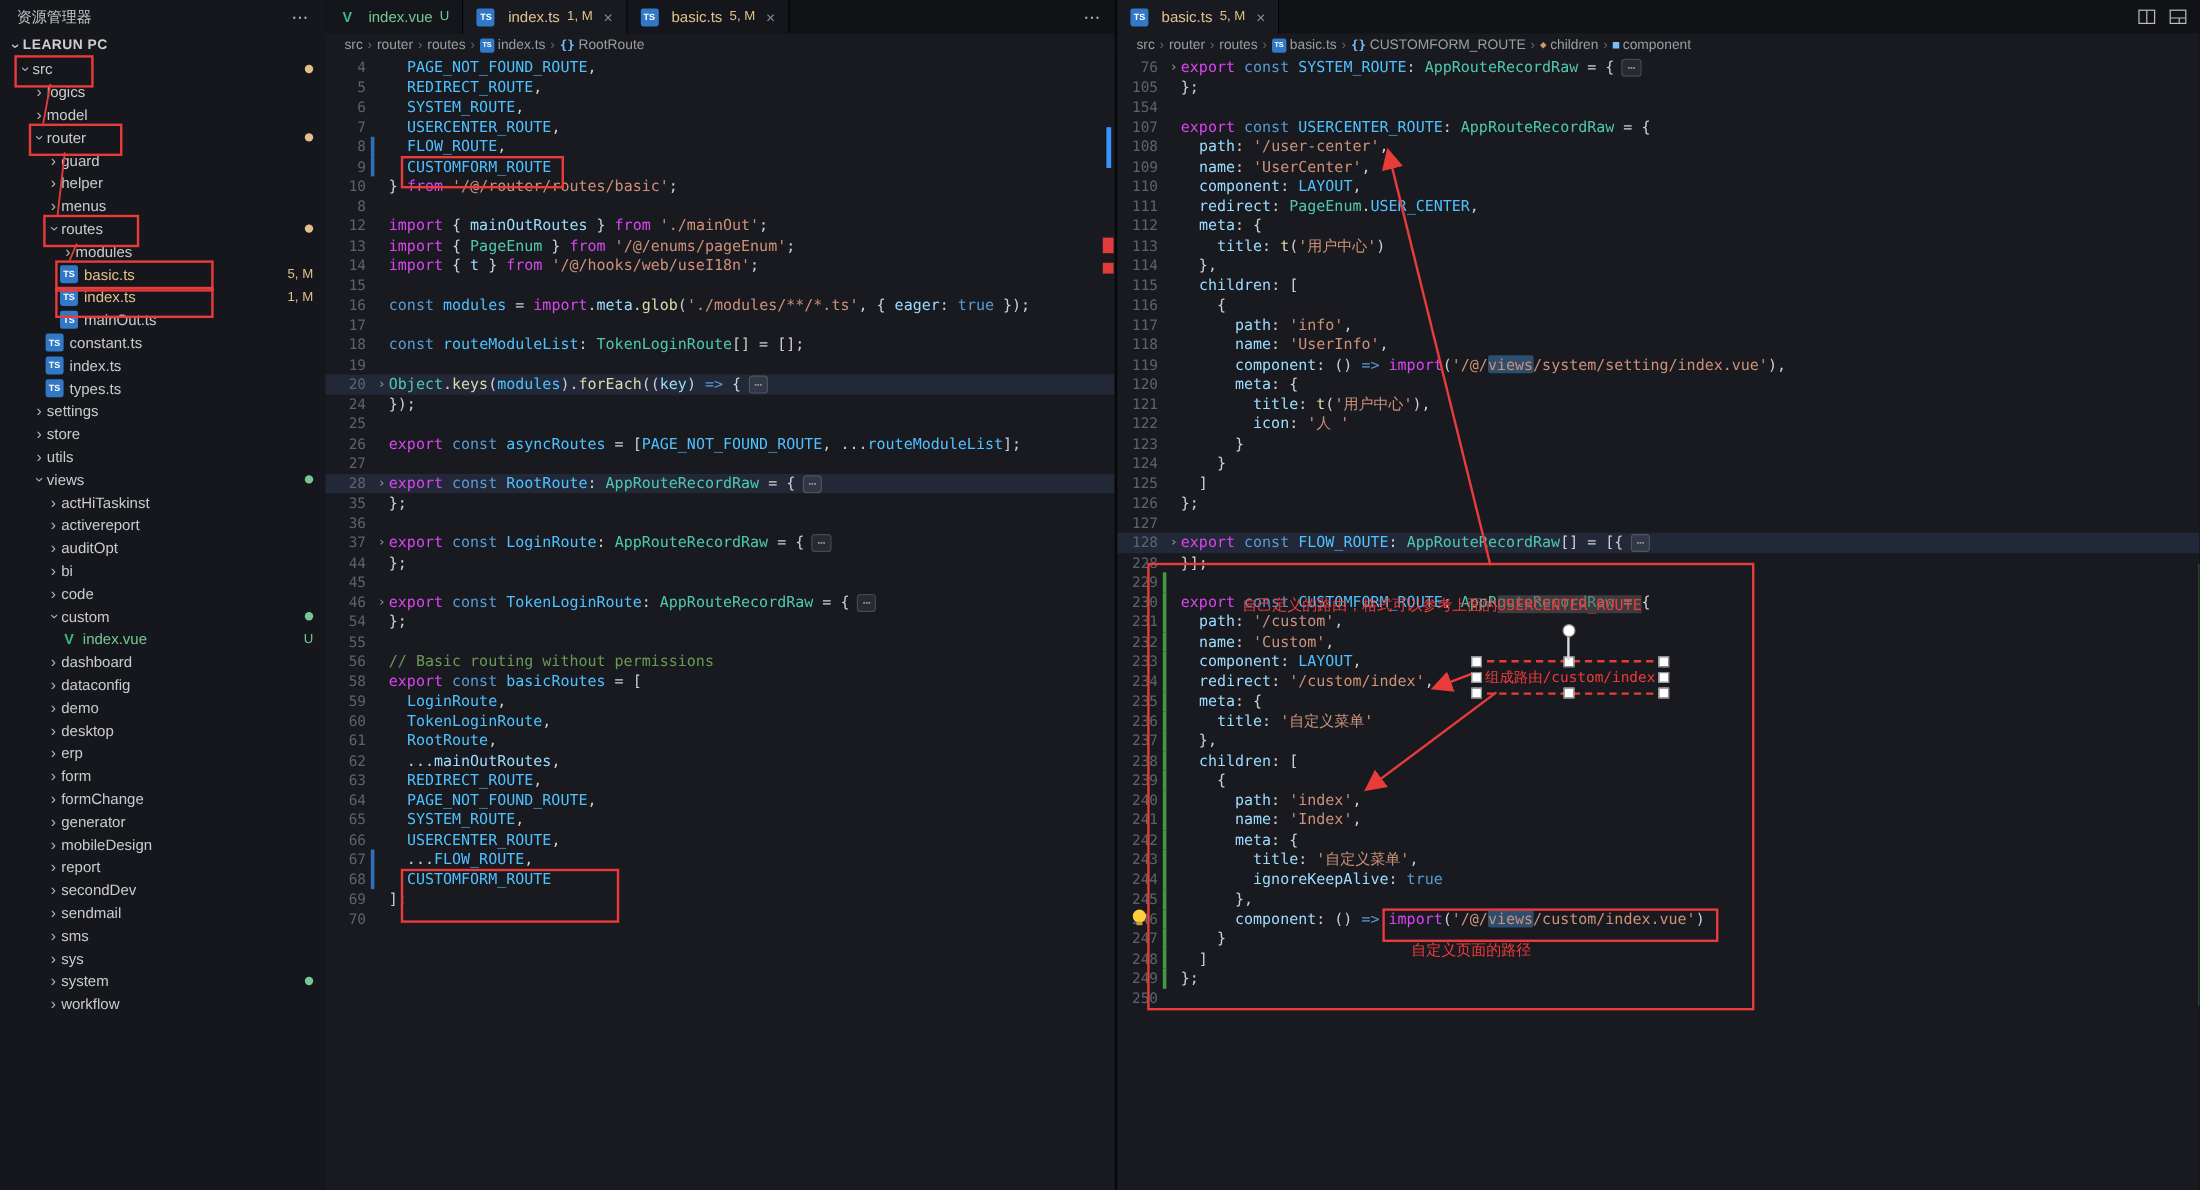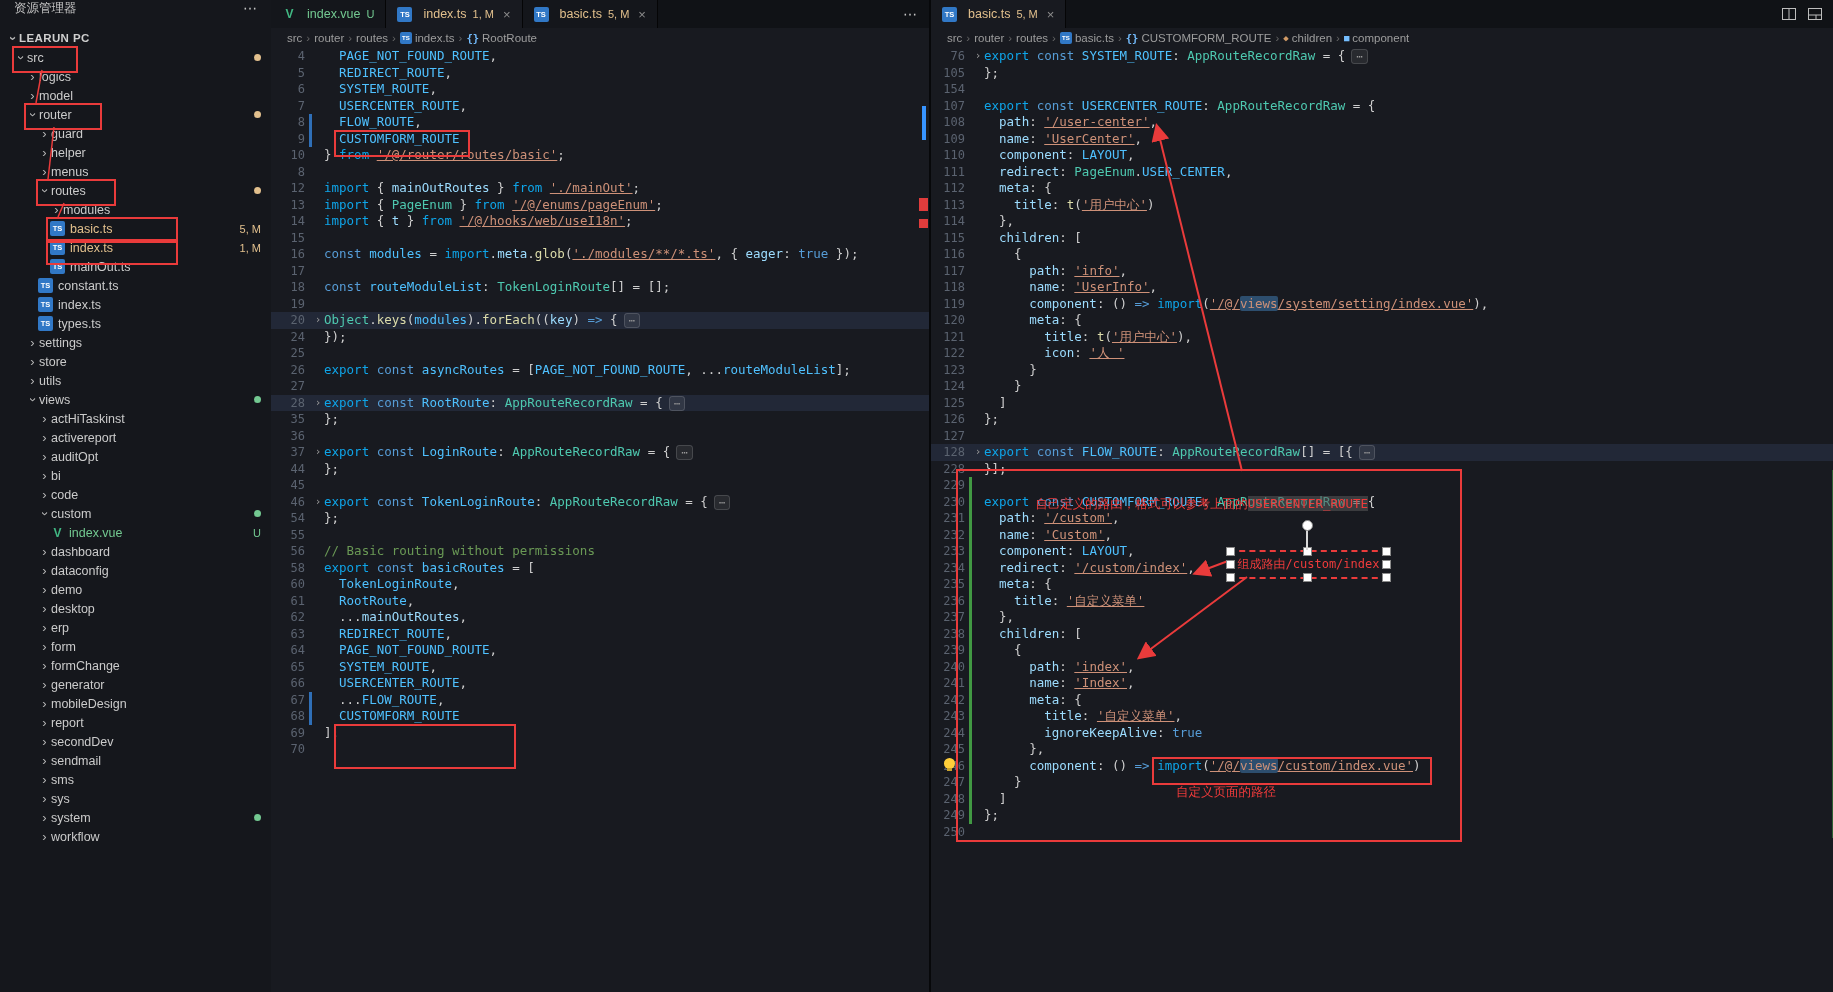--- a/index.html
+++ b/index.html
@@ -1,20 +1,20 @@
 <!DOCTYPE html>
 <html><head>
 <meta charset="utf-8">
 <style>
   html,body{margin:0;padding:0;background:#0e0f12;}
   .page{position:relative;width:1833px;height:992px;overflow:hidden;background:#17191f;
         font-family:"Liberation Sans",sans-serif;color:#ccc;}
   
   .sidebar{position:absolute;left:0;top:0;width:271px;height:992px;background:#15171c;border-right:1px solid #050506;}
-  .sb-title{height:28px;display:flex;align-items:flex-start;padding:0 14px;font-size:12.5px;color:#c5c5c5;}
+  .sb-title{height:28px;display:flex;align-items:center;padding:0 14px;font-size:12.5px;color:#c5c5c5;}
   .sb-title .dots{margin-left:auto;color:#c5c5c5;cursor:pointer;font-size:14px;}
   .sb-proj{height:20px;display:flex;align-items:center;padding:0 6px;font-size:11.5px;font-weight:bold;letter-spacing:.4px;color:#cfcfcf;cursor:pointer;}
   .trow{height:19px;display:flex;align-items:center;padding-right:10px;font-size:12.5px;color:#cbcbcb;cursor:pointer;white-space:nowrap;}
   .chev{display:inline-block;width:13px;flex:none;color:#b6b6b6;font-size:13px;text-align:center;transform-origin:55% 55%;}
   .chev.open{transform:rotate(90deg);}
   .fi-ts{width:15px;height:15px;flex:none;background:#3178c6;color:#fff;font:bold 7.5px "Liberation Sans",sans-serif;
          display:inline-flex;align-items:center;justify-content:center;border-radius:2px;margin-right:5px;}
   .fi-vue{width:15px;flex:none;color:#41b883;font:bold 12px "Liberation Sans",sans-serif;margin-right:4px;text-align:center;}
   .st-mod{color:#e2c08d;}　.st-untracked{color:#73c991;}
   .st-mod{color:#e2c08d;}
@@ -45,23 +45,23 @@
   
   .codearea{position:absolute;left:0;right:0;top:48px;bottom:0;overflow:hidden;
             font:12.5px/16.5px "DejaVu Sans Mono",monospace;}
   .cl{height:16.5px;display:flex;align-items:center;white-space:pre;}
   .cl.line-hl{background:rgba(90,120,180,.16);}
   .ln{width:34px;flex:none;text-align:right;color:#5b6370;font-size:12px;}
   .gitbar{width:3px;height:16.5px;flex:none;margin-left:4px;}
   .git-m{background:#2f6fb7;} .git-a{background:#419943;}
   .fold{width:12px;flex:none;text-align:center;color:#9a9a9a;font-size:11px;}
   .txt{white-space:pre;}
-  .tk-kw{color:#0ea5e9;} .tk-kw2{color:#569cd6;} .tk-cvar{color:#4fc1ff;}
+  .tk-kw{color:#d946ef;} .tk-kw2{color:#569cd6;} .tk-cvar{color:#4fc1ff;}
   .tk-var{color:#9cdcfe;} .tk-prop{color:#9cdcfe;} .tk-type{color:#4ec9b0;}
-  .tk-str{color:#ce9178;text-decoration:underline;} .tk-cmt{color:#6a9955;} .tk-fn{color:#dcdcaa;}
+  .tk-str{color:#ce9178;} .tk-cmt{color:#6a9955;} .tk-fn{color:#dcdcaa;}
   .tk-pn{color:#cfcfcf;}
   .tk-strhl{color:#ce9178;background:#2d4e6e;border-radius:2px;}
   .tk-fold{color:#9a9a9a;background:rgba(255,255,255,.07);border:1px solid rgba(255,255,255,.14);border-radius:3px;padding:0 4px;margin-left:6px;font-size:11px;line-height:13px;}
   
   .ovr{position:absolute;}
   
   #overlay{position:absolute;inset:0;pointer-events:none;z-index:40;}
   .abox{position:absolute;border:2px solid #ea3b3b;}
   .atext{position:absolute;color:#ef3b3b;font:12.5px/16px "DejaVu Sans Mono",monospace;white-space:pre;}
   .chip{background:rgba(90,90,90,.55);color:#ef3b3b;}
@@ -381,20 +381,21 @@
         <div class="cl"><span class="ln">35</span><span class="gitbar"></span><span class="fold"></span><span class="txt"><span class="tk-pn">};</span></span></div>
         <div class="cl"><span class="ln">36</span><span class="gitbar"></span><span class="fold"></span><span class="txt"></span></div>
         <div class="cl"><span class="ln">37</span><span class="gitbar"></span><span class="fold">›</span><span class="txt"><span class="tk-kw">export</span><span class="tk-pn"> </span><span class="tk-kw2">const</span><span class="tk-pn"> </span><span class="tk-cvar">LoginRoute</span><span class="tk-pn">: </span><span class="tk-type">AppRouteRecordRaw</span><span class="tk-pn"> = {</span><span class="tk-fold">⋯</span></span></div>
         <div class="cl"><span class="ln">44</span><span class="gitbar"></span><span class="fold"></span><span class="txt"><span class="tk-pn">};</span></span></div>
         <div class="cl"><span class="ln">45</span><span class="gitbar"></span><span class="fold"></span><span class="txt"></span></div>
         <div class="cl"><span class="ln">46</span><span class="gitbar"></span><span class="fold">›</span><span class="txt"><span class="tk-kw">export</span><span class="tk-pn"> </span><span class="tk-kw2">const</span><span class="tk-pn"> </span><span class="tk-cvar">TokenLoginRoute</span><span class="tk-pn">: </span><span class="tk-type">AppRouteRecordRaw</span><span class="tk-pn"> = {</span><span class="tk-fold">⋯</span></span></div>
         <div class="cl"><span class="ln">54</span><span class="gitbar"></span><span class="fold"></span><span class="txt"><span class="tk-pn">};</span></span></div>
         <div class="cl"><span class="ln">55</span><span class="gitbar"></span><span class="fold"></span><span class="txt"></span></div>
         <div class="cl"><span class="ln">56</span><span class="gitbar"></span><span class="fold"></span><span class="txt"><span class="tk-cmt">// Basic routing without permissions</span></span></div>
         <div class="cl"><span class="ln">58</span><span class="gitbar"></span><span class="fold"></span><span class="txt"><span class="tk-kw">export</span><span class="tk-pn"> </span><span class="tk-kw2">const</span><span class="tk-pn"> </span><span class="tk-cvar">basicRoutes</span><span class="tk-pn"> = [</span></span></div>
+        <div class="cl"><span class="ln">59</span><span class="gitbar"></span><span class="fold"></span><span class="txt"><span class="tk-pn">  </span><span class="tk-cvar">LoginRoute</span><span class="tk-pn">,</span></span></div>
         <div class="cl"><span class="ln">60</span><span class="gitbar"></span><span class="fold"></span><span class="txt"><span class="tk-pn">  </span><span class="tk-cvar">TokenLoginRoute</span><span class="tk-pn">,</span></span></div>
         <div class="cl"><span class="ln">61</span><span class="gitbar"></span><span class="fold"></span><span class="txt"><span class="tk-pn">  </span><span class="tk-cvar">RootRoute</span><span class="tk-pn">,</span></span></div>
         <div class="cl"><span class="ln">62</span><span class="gitbar"></span><span class="fold"></span><span class="txt"><span class="tk-pn">  ...</span><span class="tk-var">mainOutRoutes</span><span class="tk-pn">,</span></span></div>
         <div class="cl"><span class="ln">63</span><span class="gitbar"></span><span class="fold"></span><span class="txt"><span class="tk-pn">  </span><span class="tk-cvar">REDIRECT_ROUTE</span><span class="tk-pn">,</span></span></div>
         <div class="cl"><span class="ln">64</span><span class="gitbar"></span><span class="fold"></span><span class="txt"><span class="tk-pn">  </span><span class="tk-cvar">PAGE_NOT_FOUND_ROUTE</span><span class="tk-pn">,</span></span></div>
         <div class="cl"><span class="ln">65</span><span class="gitbar"></span><span class="fold"></span><span class="txt"><span class="tk-pn">  </span><span class="tk-cvar">SYSTEM_ROUTE</span><span class="tk-pn">,</span></span></div>
         <div class="cl"><span class="ln">66</span><span class="gitbar"></span><span class="fold"></span><span class="txt"><span class="tk-pn">  </span><span class="tk-cvar">USERCENTER_ROUTE</span><span class="tk-pn">,</span></span></div>
         <div class="cl"><span class="ln">67</span><span class="gitbar git-m"></span><span class="fold"></span><span class="txt"><span class="tk-pn">  ...</span><span class="tk-cvar">FLOW_ROUTE</span><span class="tk-pn">,</span></span></div>
         <div class="cl"><span class="ln">68</span><span class="gitbar git-m"></span><span class="fold"></span><span class="txt"><span class="tk-pn">  </span><span class="tk-cvar">CUSTOMFORM_ROUTE</span></span></div>
         <div class="cl"><span class="ln">69</span><span class="gitbar"></span><span class="fold"></span><span class="txt"><span class="tk-pn">];</span></span></div>

